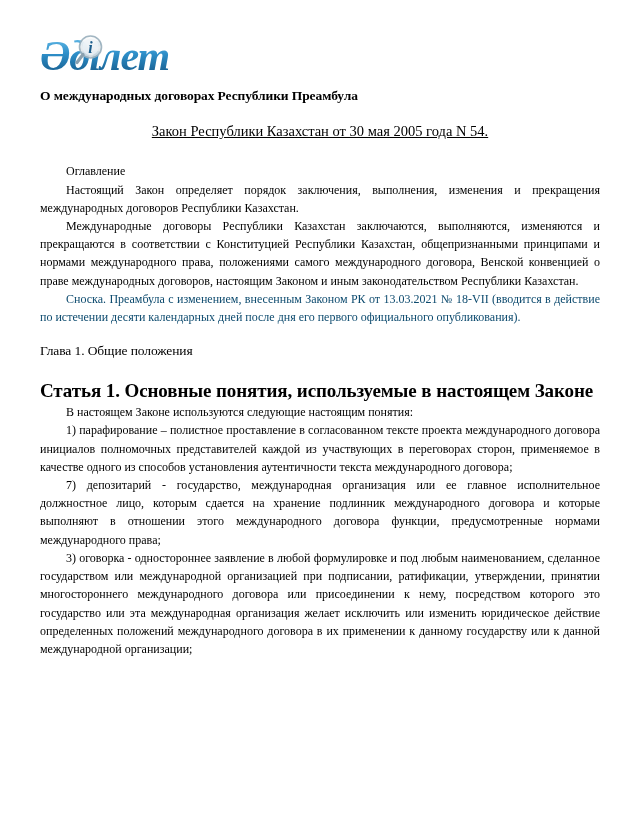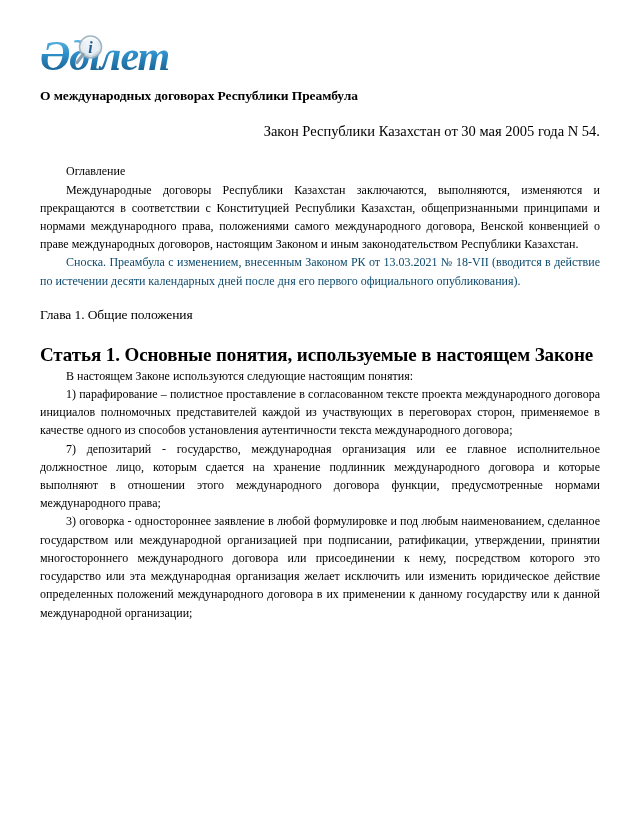--- a/index.html
+++ b/index.html
@@ -50,21 +50,22 @@
     font-size: 13.5px;
     font-weight: bold;
     line-height: 1.2;
     letter-spacing: -0.1px;
     text-align: left;
   }
   .doc-subtitle {
     margin: 18px 0 0 0;
     font-size: 14.5px;
     line-height: 1.25;
-    text-align: right;
+    text-align: center;
+    text-decoration: underline;
   }
 
   .chapter-heading {
     margin: 17px 0 0 0;
     font-size: 13.5px;
     font-weight: normal;
     line-height: 1.25;
     letter-spacing: -0.1px;
   }
   .article-heading {
@@ -130,20 +131,21 @@
   </div>
 
   <h1 class="doc-title">О международных договорах Республики Преамбула</h1>
 
   <p class="doc-subtitle">Закон Республики Казахстан от 30 мая 2005 года N 54.</p>
 
   <div class="body-block">
 
     <p class="para toc">Оглавление</p>
 
+    <p class="para">Настоящий Закон определяет порядок заключения, выполнения, изменения и прекращения международных договоров Республики Казахстан.</p>
 
     <p class="para">Международные договоры Республики Казахстан заключаются, выполняются, изменяются и прекращаются в соответствии с Конституцией Республики Казахстан, общепризнанными принципами и нормами международного права, положениями самого международного договора, Венской конвенцией о праве международных договоров, настоящим Законом и иным законодательством Республики Казахстан.</p>
 
     <p class="para red">Сноска. Преамбула с изменением, внесенным Законом РК от 13.03.2021 № 18-VII (вводится в действие по истечении десяти календарных дней после дня его первого официального опубликования).</p>
 
     <h2 class="chapter-heading">Глава 1. Общие положения</h2>
 
     <h3 class="article-heading">Статья 1. Основные понятия, используемые в настоящем Законе</h3>
 
     <p class="para after-heading">В настоящем Законе используются следующие настоящим понятия:</p>

